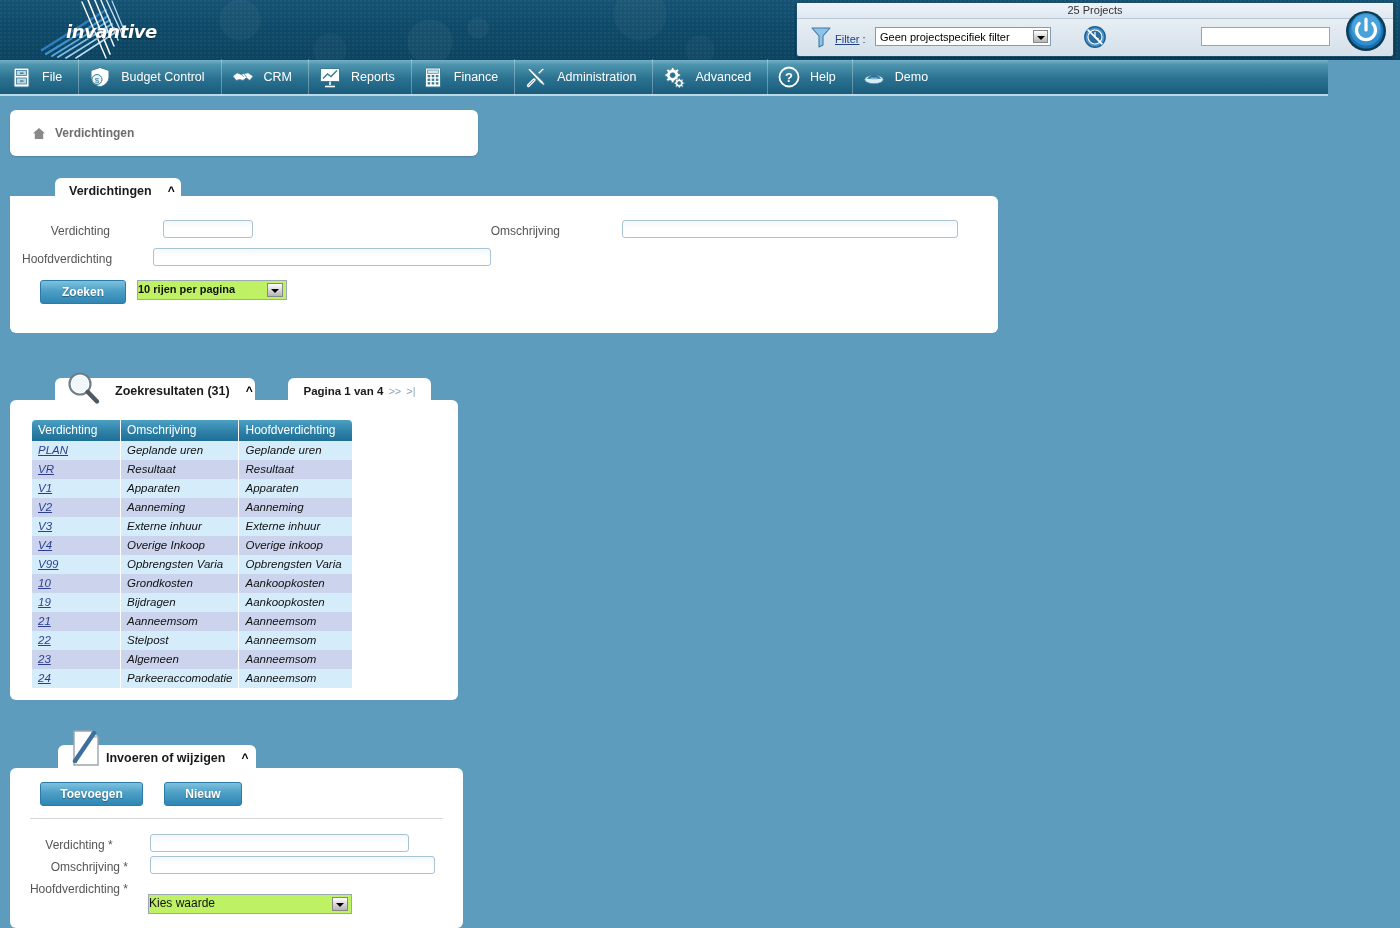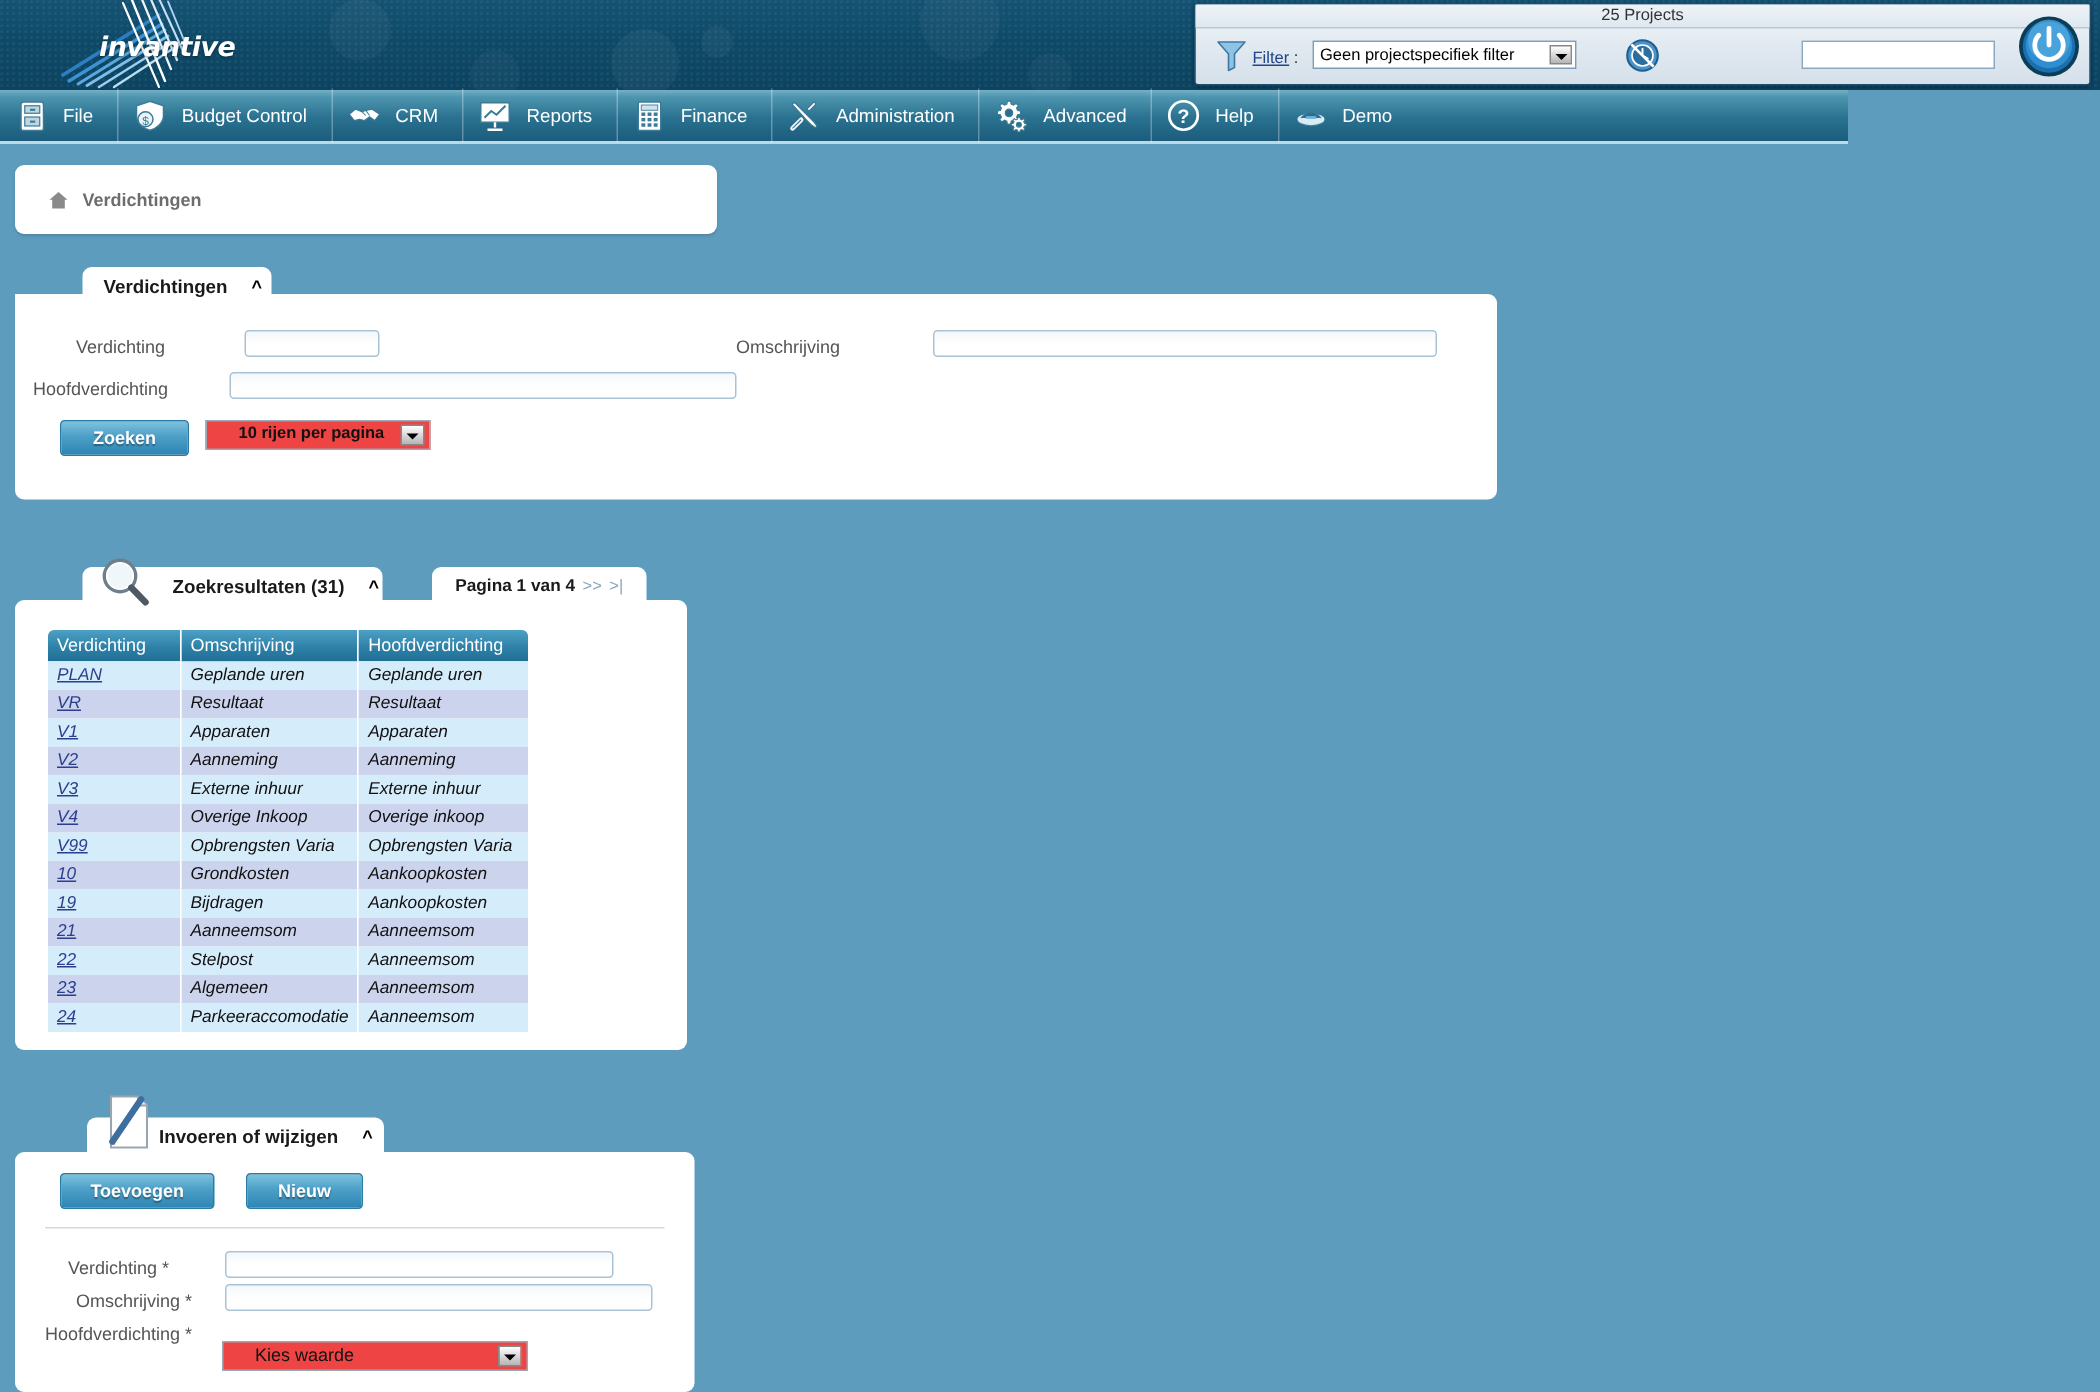--- a/index.html
+++ b/index.html
@@ -139,21 +139,21 @@
   .power-btn {
     position: absolute;
     left: 1345px; top: 10px;
     width: 42px; height: 42px;
   }
 
   
   .menu-bar {
     position: absolute;
     left: 0; top: 60px;
-    width: 1232px; height: 36px;
+    width: 1328px; height: 36px;
     background: linear-gradient(180deg, #75b0c7 0%, #4d94ae 14%, #2a7190 55%, #1b5c7c 100%);
     border-bottom: 2px solid #bcd9e6;
     display: flex;
     align-items: center;
     box-sizing: border-box;
   }
   .menu-group {
     display: flex;
     align-items: center;
     height: 36px;
@@ -251,27 +251,27 @@
     font-size: 12px;
     font-weight: bold;
     text-align: center;
     line-height: 22px;
     text-shadow: 0 1px 1px rgba(0,0,0,0.35);
     box-sizing: border-box;
     cursor: pointer;
   }
   .sel-box {
     position: absolute;
-    background: #ef4444;
+    background: #bef264;
     border: 1px solid #9aa9b5;
     box-sizing: border-box;
     font-size: 11px;
     font-weight: bold;
     color: #111;
-    padding-left: 21px;
+    padding-left: 0;
     line-height: 17px;
   }
   .sel-box .select-arrow { top: 2px; right: 3px; width: 16px; height: 14px; }
 
   
   #results-tab { left: 55px; top: 378px; width: 200px; padding-left: 60px; }
   .magnifier-icon {
     position: absolute;
     left: 8px; top: -10px;
     width: 40px; height: 40px;

